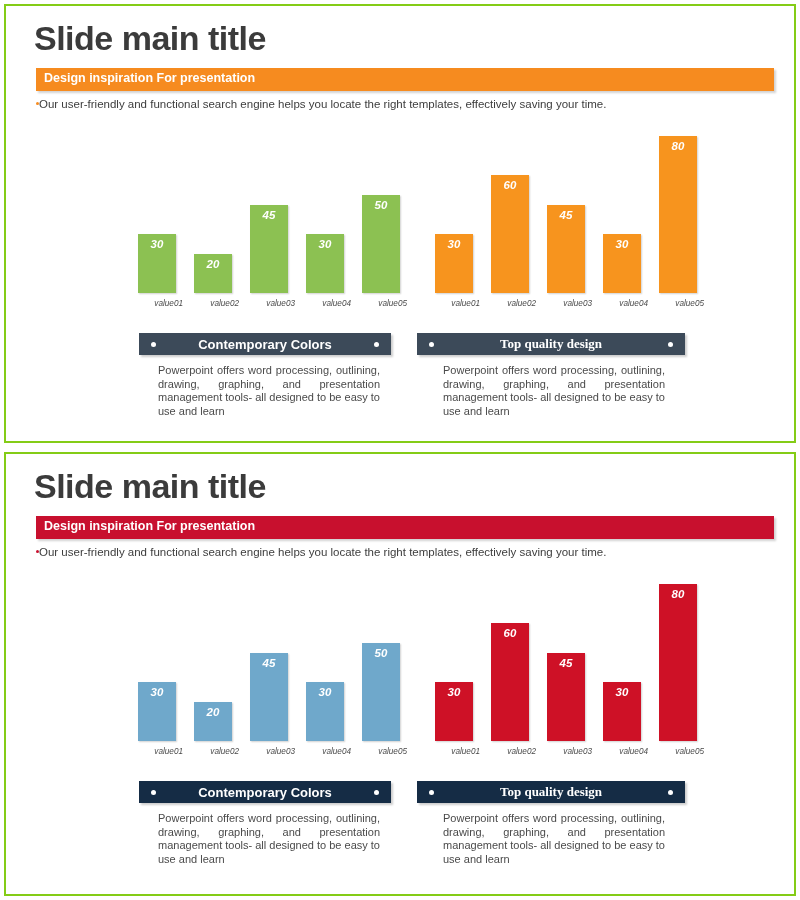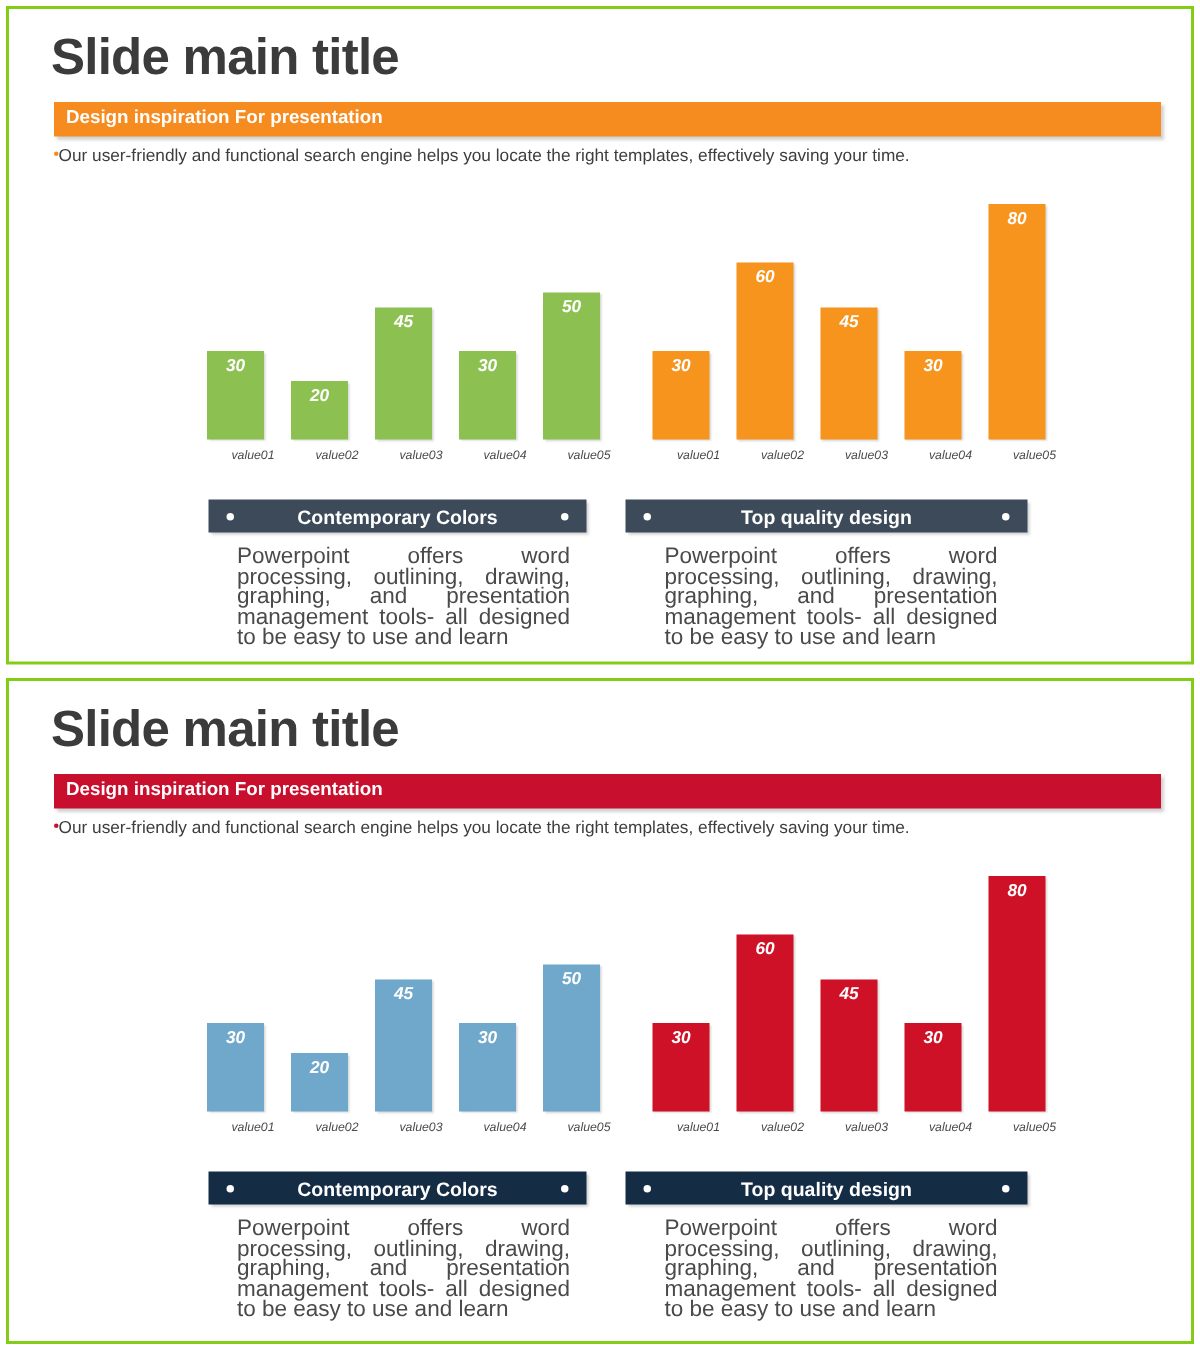--- a/index.html
+++ b/index.html
@@ -119,40 +119,40 @@
     position: absolute;
     top: 327px;
     height: 22px;
     display: flex;
     align-items: center;
     justify-content: space-between;
     padding: 4px 12px;
     box-shadow: 1.5px 1.5px 2px rgba(0,0,0,0.2);
   }
   .dark-banner-left  { left: 133px; width: 252px; }
-  .dark-banner-right { left: 411px; width: 268px; }
+  .dark-banner-right { left: 411px; width: 268px; font-family: Liberation Serif, serif; }
   .db-dot {
     width: 5px; height: 5px;
     background: #ffffff;
     border-radius: 50%;
     flex: 0 0 auto;
   }
   .db-text {
     flex: 1 1 auto;
     text-align: center;
     font-size: 13px;
     font-weight: bold;
     color: #ffffff;
     white-space: nowrap;
   }
 
   .body-text {
     position: absolute;
     top: 358px;
-    font-size: 15px;
+    font-size: 11px;
     line-height: 13.5px;
     color: #4a4a4a;
     text-align: justify;
   }
   .body-left  { left: 152px; width: 222px; }
   .body-right { left: 437px; width: 222px; }
 </style>
 </head>
 <body>
 

